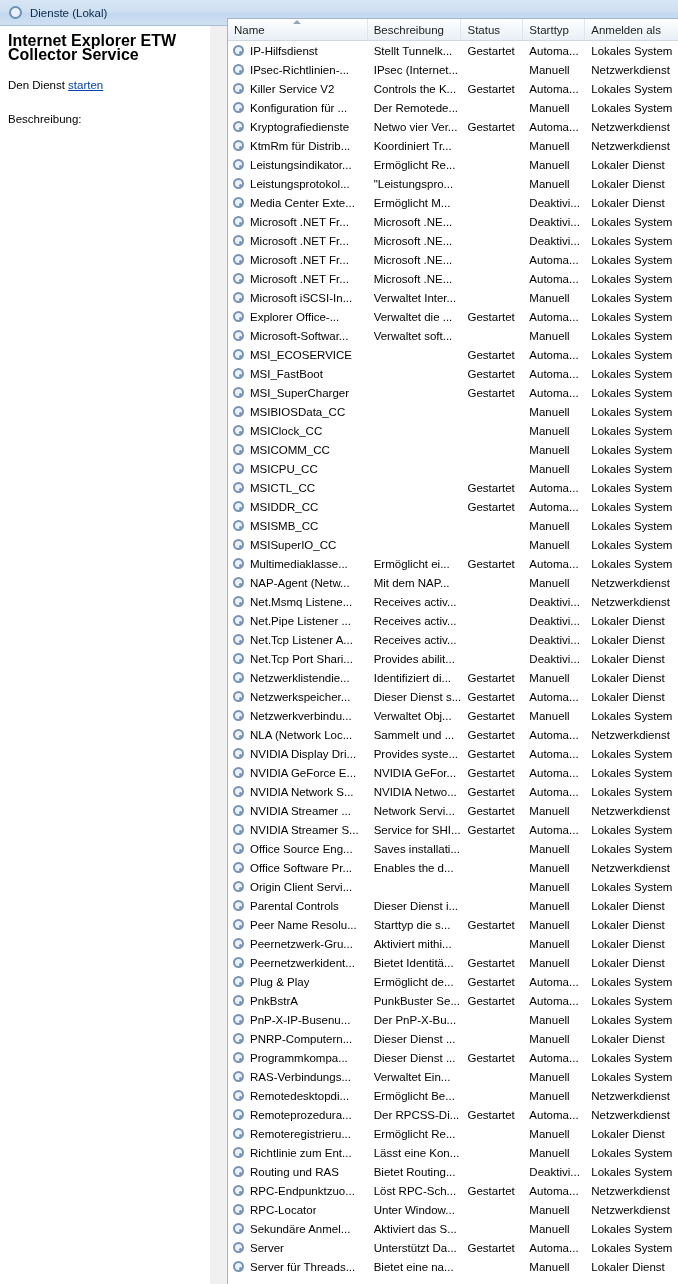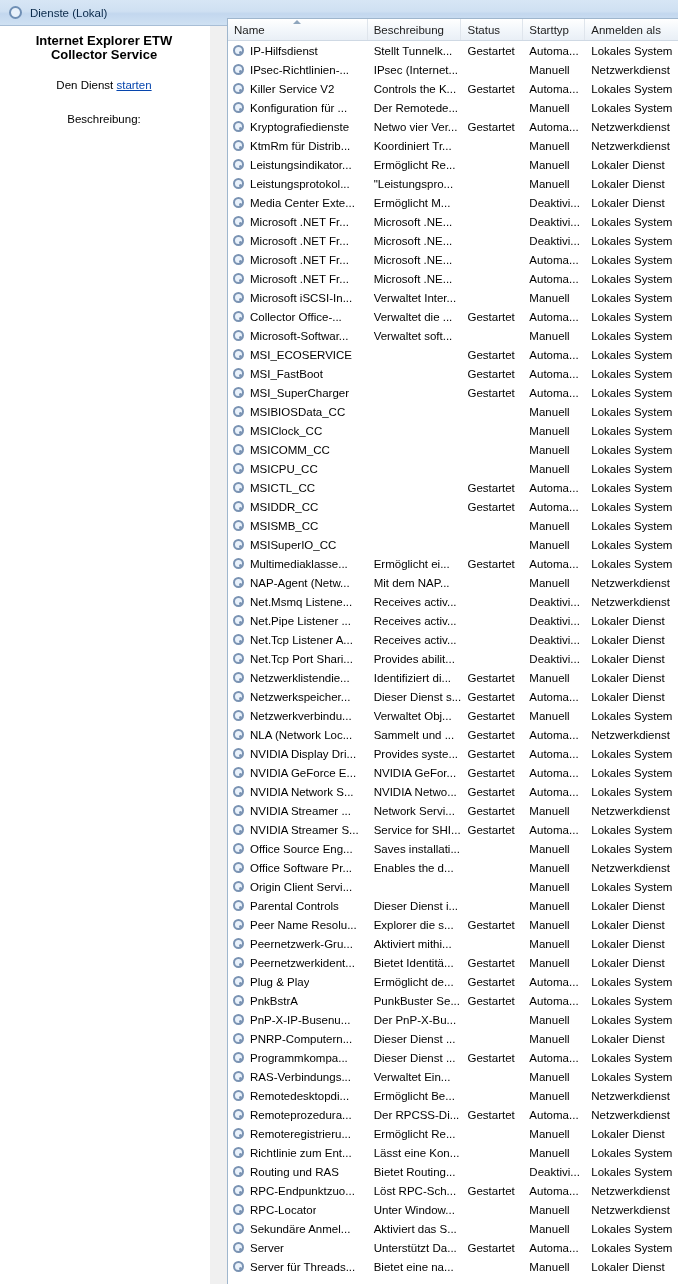--- a/index.html
+++ b/index.html
@@ -10,21 +10,20 @@
     font-family: "Liberation Sans", sans-serif;
     font-size: 11px;
     color: #000000;
     overflow: hidden;
   }
   #app {
     position: relative;
     width: 678px;
     height: 1284px;
     background: #f0f0f0;
-    text-align: center;
   }
 
   
   .titlebar {
     position: absolute;
     left: 0; top: 0;
     width: 678px; height: 26px;
     background: linear-gradient(to bottom, #d7e6f5 0%, #cfe0f2 45%, #c3d7ee 55%, #cfe1f3 100%);
     border-bottom: 1px solid #a8bed6;
     display: flex;
@@ -55,21 +54,21 @@
     position: absolute;
     left: 0; top: 26px;
     width: 210px;
     height: 1258px;
     background: #ffffff;
     padding: 8px 10px 0 8px;
     overflow: hidden;
   }
   .lp-title {
     font-weight: bold;
-    font-size: 13px;
+    font-size: 16px;
     line-height: 14px;
     margin-bottom: 16px;
     color: #000;
   }
   .lp-action {
     font-size: 11.5px;
     line-height: 15px;
     margin-bottom: 20px;
   }
   .lp-link {
@@ -373,21 +372,21 @@
           <div class="cell c-desc ellip">Verwaltet Inter...</div>
           <div class="cell c-status ellip"></div>
           <div class="cell c-start ellip">Manuell</div>
           <div class="cell c-logon ellip">Lokales System</div>
         </div>
         <div class="row">
           <div class="cell name c-name">
             <span class="svc-icon">
               <i></i>
             </span>
-            <span class="ellip">Collector Office-...</span>
+            <span class="ellip">Explorer Office-...</span>
           </div>
           <div class="cell c-desc ellip">Verwaltet die ...</div>
           <div class="cell c-status ellip">Gestartet</div>
           <div class="cell c-start ellip">Automa...</div>
           <div class="cell c-logon ellip">Lokales System</div>
         </div>
         <div class="row">
           <div class="cell name c-name">
             <span class="svc-icon">
               <i></i>
@@ -759,21 +758,21 @@
           <div class="cell c-start ellip">Manuell</div>
           <div class="cell c-logon ellip">Lokaler Dienst</div>
         </div>
         <div class="row">
           <div class="cell name c-name">
             <span class="svc-icon">
               <i></i>
             </span>
             <span class="ellip">Peer Name Resolu...</span>
           </div>
-          <div class="cell c-desc ellip">Explorer die s...</div>
+          <div class="cell c-desc ellip">Starttyp die s...</div>
           <div class="cell c-status ellip">Gestartet</div>
           <div class="cell c-start ellip">Manuell</div>
           <div class="cell c-logon ellip">Lokaler Dienst</div>
         </div>
         <div class="row">
           <div class="cell name c-name">
             <span class="svc-icon">
               <i></i>
             </span>
             <span class="ellip">Peernetzwerk-Gru...</span>

